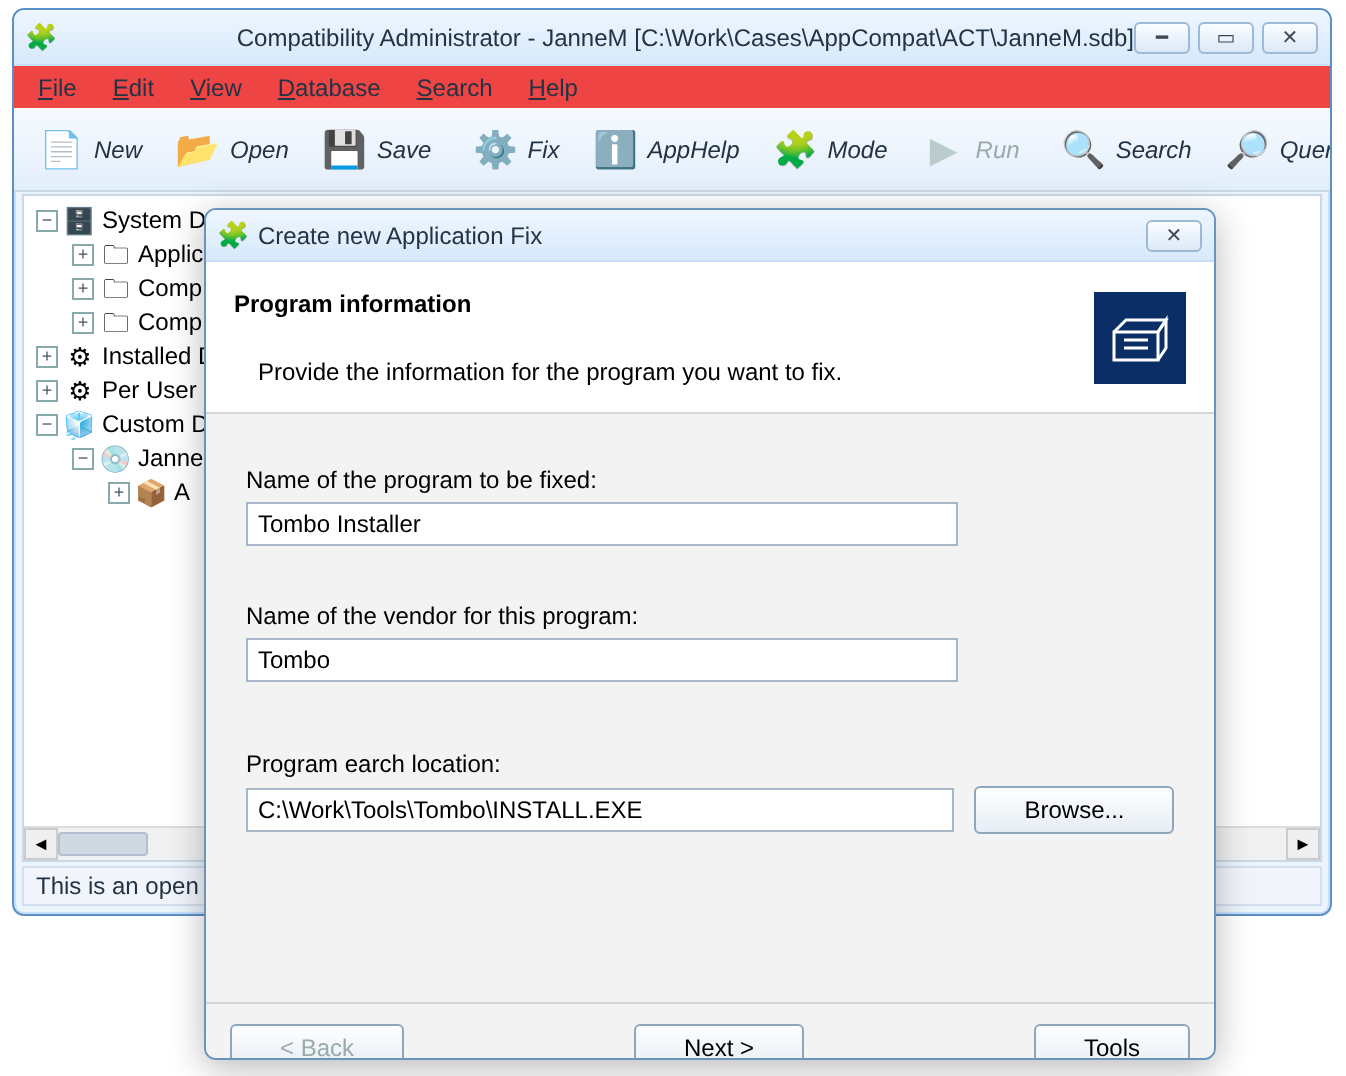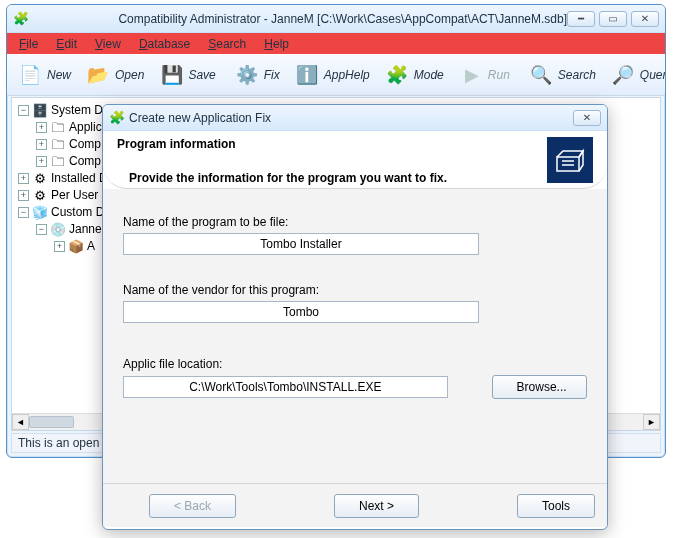--- a/index.html
+++ b/index.html
@@ -132,45 +132,45 @@
     border-bottom:1px solid #c6dffb;
     display:flex;align-items:center;padding:0 6px;
   }
   .dlg-title{flex:1;color:#234;}
   .dlg-close{
     width:28px;height:16px;border:1px solid #9db9d6;border-radius:3px;
     background:linear-gradient(#fafdff,#dbe9f7);
     display:flex;align-items:center;justify-content:center;font-size:10px;color:#445;
   }
   .dlg-header{
-    height:58px;background:#fff;border-bottom:1px solid #d6d6d6;
-    display:flex;padding:6px 14px;gap:12px;border-radius:24px;
+    height:76px;background:#fff;border-bottom:1px solid #d6d6d6;
+    display:flex;align-items:center;padding:6px 14px;gap:12px;
   }
   .dlg-header-text{flex:1;}
   .dlg-header-text .h1{font-weight:bold;color:#000;font-size:12px;}
-  .dlg-header-text .h2{color:#000;font-size:12px;margin-top:20px;margin-left:12px;font-weight:bold;}
+  .dlg-header-text .h2{color:#000;font-size:12px;margin-top:20px;margin-left:12px;}
   .dlg-icon{
     width:46px;height:46px;background:#0b2e66;
     display:flex;align-items:center;justify-content:center;color:#fff;font-size:26px;
   }
   .dlg-body{
     background:#f3f3f3;padding:14px 20px 0 20px;
     height:calc(100% - 26px - 60px - 44px);
   }
   .field-label{color:#000;margin-top:12px;margin-bottom:4px;}
   .field-row{display:flex;gap:10px;align-items:center;}
   .text-input{
     width:356px;height:22px;border:1px solid #a8b8c8;background:#fff;
-    padding:2px 5px;font:inherit;color:#000;text-align:center;
+    padding:2px 5px;font:inherit;color:#000;
   }
   .btn{
     height:24px;min-width:76px;
     border:1px solid #8fa7bd;border-radius:3px;
     background:linear-gradient(#fefefe,#e6edf5);
-    padding:0 24px;font:inherit;color:#000;margin-left:34px;
+    padding:0 24px;font:inherit;color:#000;
   }
   .btn.disabled{color:#9aa;}
   .dlg-footer{
     height:44px;border-top:1px solid #d6d6d6;background:#f3f3f3;
     display:flex;align-items:center;justify-content:space-between;gap:8px;padding:0 12px;
   }
   .app-icon { width:16px;height:16px;display:inline-flex;align-items:center;justify-content:center;font-size:13px;margin-right:4px;}
 </style>
 </head>
 <body>
@@ -342,27 +342,27 @@
           <g fill="none" stroke="#fff" stroke-width="1.5">
             <rect x="4" y="12" width="22" height="14"></rect>
             <path d="M4 12 L10 6 L30 6 L26 12"></path>
             <path d="M26 12 L30 6 L30 20 L26 26"></path>
             <path d="M9 16 L21 16 M9 20 L21 20"></path>
           </g>
         </svg>
     </div>
   </div>
   <div class="dlg-body">
-    <div class="field-label">Name of the program to be file:</div>
+    <div class="field-label">Name of the program to be fixed:</div>
     <input class="text-input" value="Tombo Installer" style="">
     
     <div class="field-label" style="margin-top:28px">Name of the vendor for this program:</div>
     <input class="text-input" value="Tombo" style="">
 
-    <div class="field-label" style="margin-top:34px">Applic file location:</div>
+    <div class="field-label" style="margin-top:34px">Program earch location:</div>
     <div class="field-row">
       <input class="text-input" value="C:\Work\Tools\Tombo\INSTALL.EXE" style="">
       <button class="btn">Browse...</button>
     </div>
   </div>
   <div class="dlg-footer">
     <button class="btn disabled">&lt; Back</button>
     <button class="btn">Next &gt;</button>
     <button class="btn">Tools</button>
   </div>

